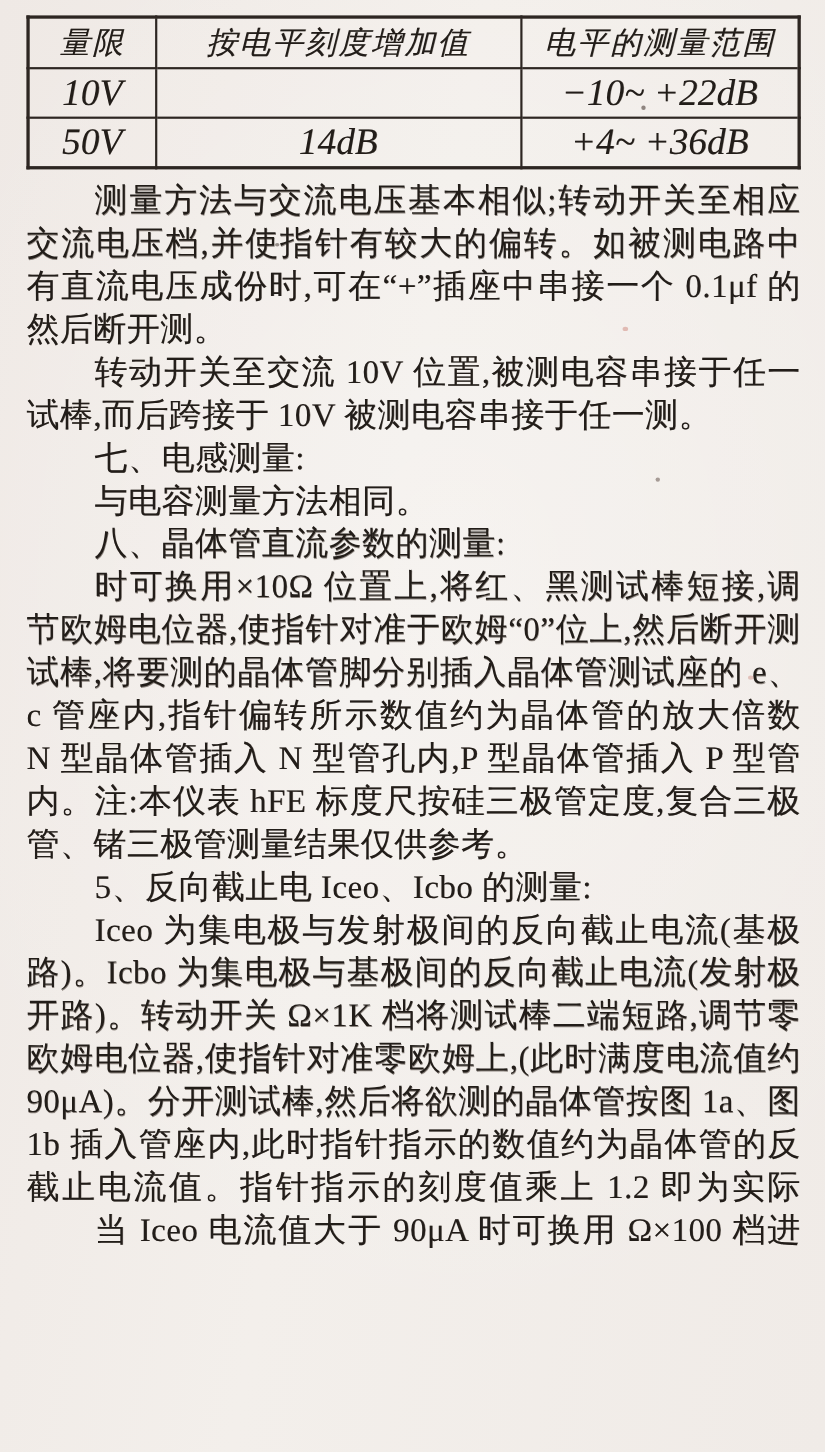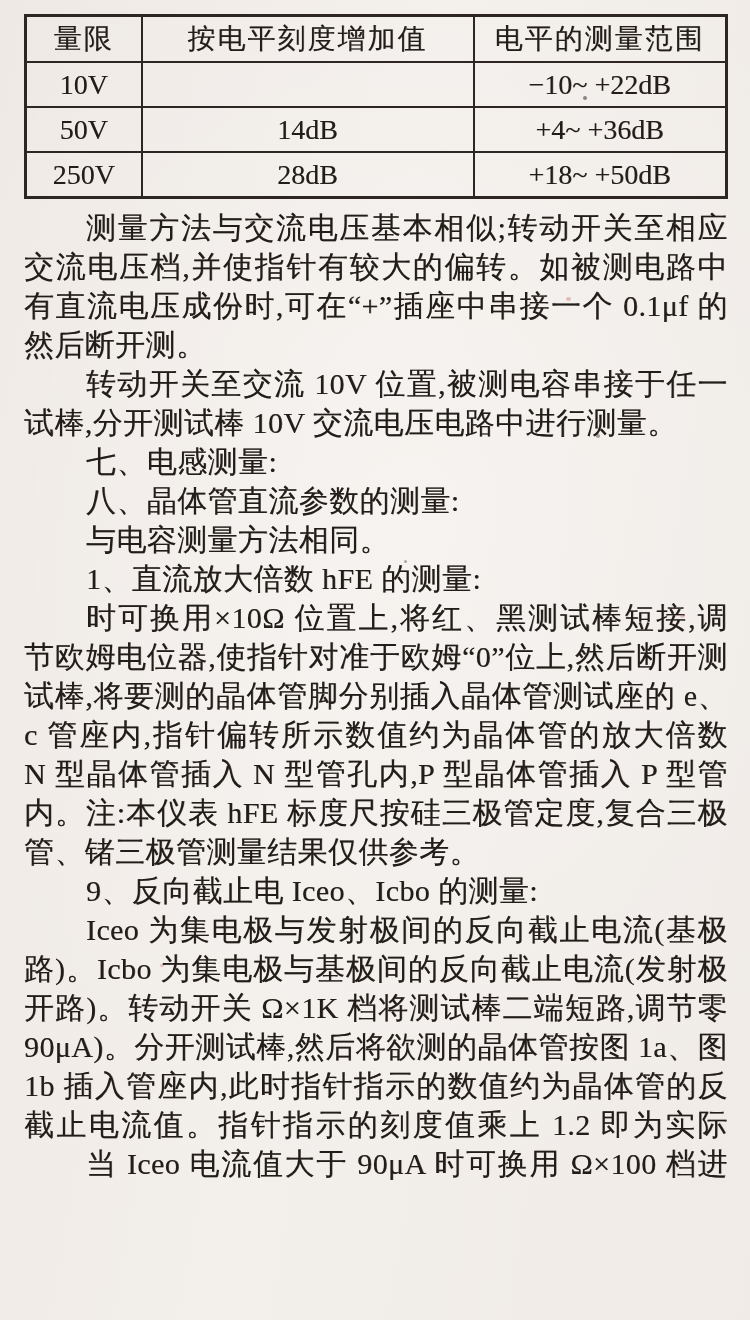--- a/index.html
+++ b/index.html
@@ -20,30 +20,31 @@
     position: absolute; inset: 0;
     padding: 14px 22px 0 24px;
     box-sizing: border-box;
   }
   
   table.level-table {
     border-collapse: collapse;
     width: 100%;
     table-layout: fixed;
     border: 3px solid var(--tborder, #2d2622);
+    font-style: italic;
   }
   table.level-table th, table.level-table td {
     border: 2px solid var(--tborder, #2d2622);
     text-align: center; vertical-align: middle;
     padding: 0; font-weight: normal;
     color: var(--ink, #221d19);
     text-shadow: 0.4px 0.4px 0.5px rgba(40,28,20,0.45);
   }
   table.level-table thead th { height: 44px; font-size: 28px; letter-spacing: 2px; }
-  table.level-table tbody td { height: 43px; font-size: 28px; }
+  table.level-table tbody td { height: 43px; font-size: 34px; }
   
   .body-text { margin-top: 9px; }
   .line {
     font-size: 30px;
     line-height: 39px;
     height: 39px;
     text-align: justify;
     text-justify: inter-character;
     letter-spacing: 0.4px;
     text-shadow: 0.4px 0.4px 0.6px rgba(40,28,20,0.5);
@@ -86,50 +87,45 @@
         <tr>
           <td>10V</td>
           <td></td>
           <td>−10~ +22dB</td>
         </tr>
         <tr>
           <td>50V</td>
           <td>14dB</td>
           <td>+4~ +36dB</td>
         </tr>
-        <tr>
-          <td>250V</td>
-          <td>28dB</td>
-          <td>+18~ +50dB</td>
-        </tr>
       </tbody>
   </table>
 
   <div class="body-text" id="body-text">
       <div class="line indent fill">测量方法与交流电压基本相似;转动开关至相应的</div>
       <div class="line fill">交流电压档,并使指针有较大的偏转。如被测电路中带</div>
       <div class="line fill">有直流电压成份时,可在“+”插座中串接一个 0.1μf 的</div>
       <div class="line">然后断开测。</div>
       <div class="line indent fill">转动开关至交流 10V 位置,被测电容串接于任一测</div>
-      <div class="line">试棒,分开测试棒 10V 交流电压电路中进行测量。</div>
+      <div class="line">试棒,而后跨接于 10V 被测电容串接于任一测。</div>
       <div class="line indent">七、电感测量:</div>
+      <div class="line indent">与电容测量方法相同。</div>
       <div class="line indent">八、晶体管直流参数的测量:</div>
-      <div class="line indent">与电容测量方法相同。</div>
-      <div class="line indent">1、直流放大倍数 hFE 的测量:</div>
       <div class="line indent fill">时可换用×10Ω 位置上,将红、黑测试棒短接,调</div>
       <div class="line fill">节欧姆电位器,使指针对准于欧姆“0”位上,然后断开测</div>
       <div class="line fill">试棒,将要测的晶体管脚分别插入晶体管测试座的 e、b、</div>
       <div class="line fill">c 管座内,指针偏转所示数值约为晶体管的放大倍数值。</div>
       <div class="line fill">N 型晶体管插入 N 型管孔内,P 型晶体管插入 P 型管孔</div>
       <div class="line fill">内。注:本仪表 hFE 标度尺按硅三极管定度,复合三极</div>
       <div class="line">管、锗三极管测量结果仅供参考。</div>
-      <div class="line indent">9、反向截止电 Iceo、Icbo 的测量:</div>
+      <div class="line indent">5、反向截止电 Iceo、Icbo 的测量:</div>
       <div class="line indent fill">Iceo 为集电极与发射极间的反向截止电流(基极开</div>
       <div class="line fill">路)。Icbo 为集电极与基极间的反向截止电流(发射极</div>
       <div class="line fill">开路)。转动开关 Ω×1K 档将测试棒二端短路,调节零</div>
+      <div class="line fill">欧姆电位器,使指针对准零欧姆上,(此时满度电流值约</div>
       <div class="line fill">90μA)。分开测试棒,然后将欲测的晶体管按图 1a、图</div>
       <div class="line fill">1b 插入管座内,此时指针指示的数值约为晶体管的反向</div>
       <div class="line fill">截止电流值。指针指示的刻度值乘上 1.2 即为实际值。</div>
       <div class="line indent fill">当 Iceo 电流值大于 90μA 时可换用 Ω×100 档进行</div>
     </div>
 </div>
 
 <span class="speck s1"></span>
 <span class="speck s2"></span>
 <span class="speck s3"></span>

